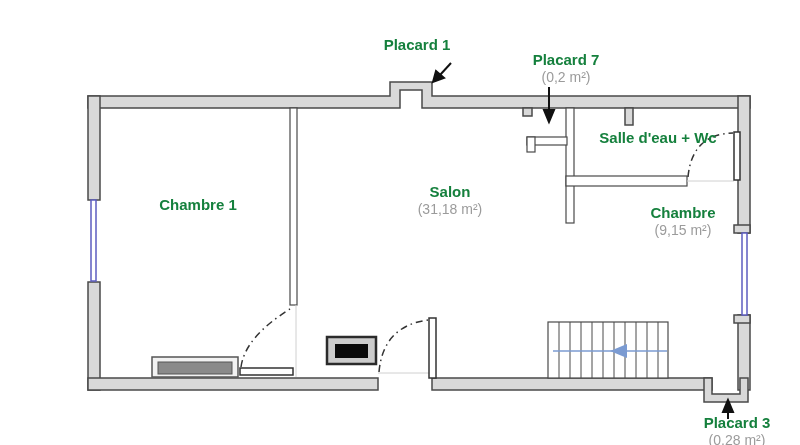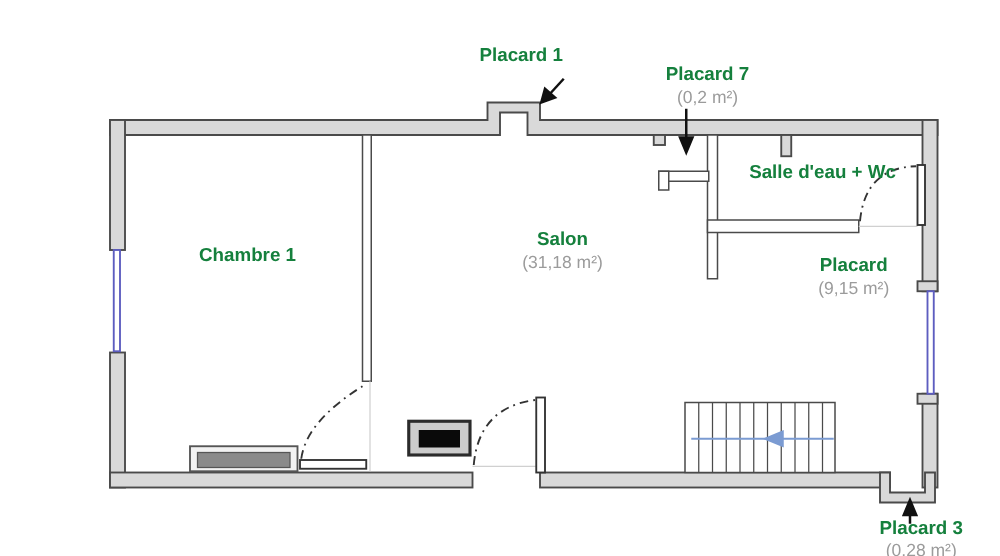--- a/index.html
+++ b/index.html
@@ -149,21 +149,21 @@
   <div class="room-label align-left" style="left:390px;top:183px;width:120px;">
     <span class="title">Salon</span>
     <span class="area">(31,18 m²)</span>
   </div>
 
   <div class="room-label align-left" style="left:583px;top:129px;width:150px;">
     <span class="title">Salle d'eau + Wc</span>
   </div>
 
   <div class="room-label align-left" style="left:628px;top:204px;width:110px;">
-    <span class="title">Placard</span>
+    <span class="title">Chambre</span>
     <span class="area">(9,15 m²)</span>
   </div>
 
   <div class="room-label" style="left:672px;top:414px;width:130px;">
     <span class="title">Placard 3</span>
     <span class="area">(0,28 m²)</span>
   </div>
 
 </div>
 

